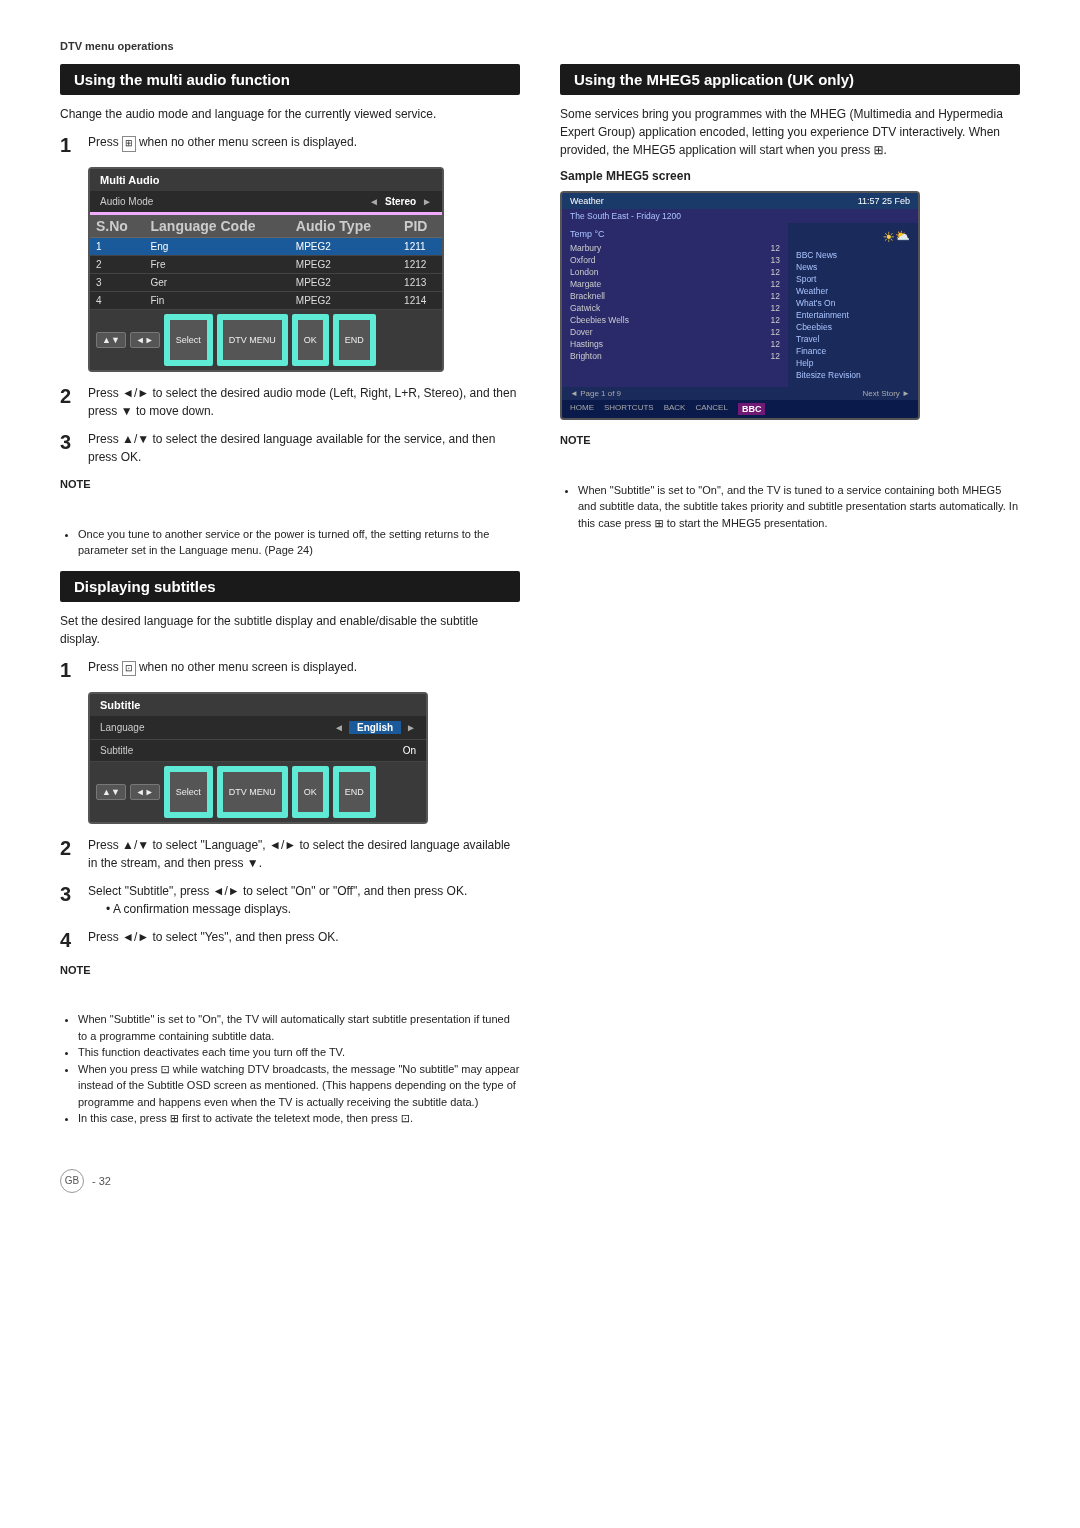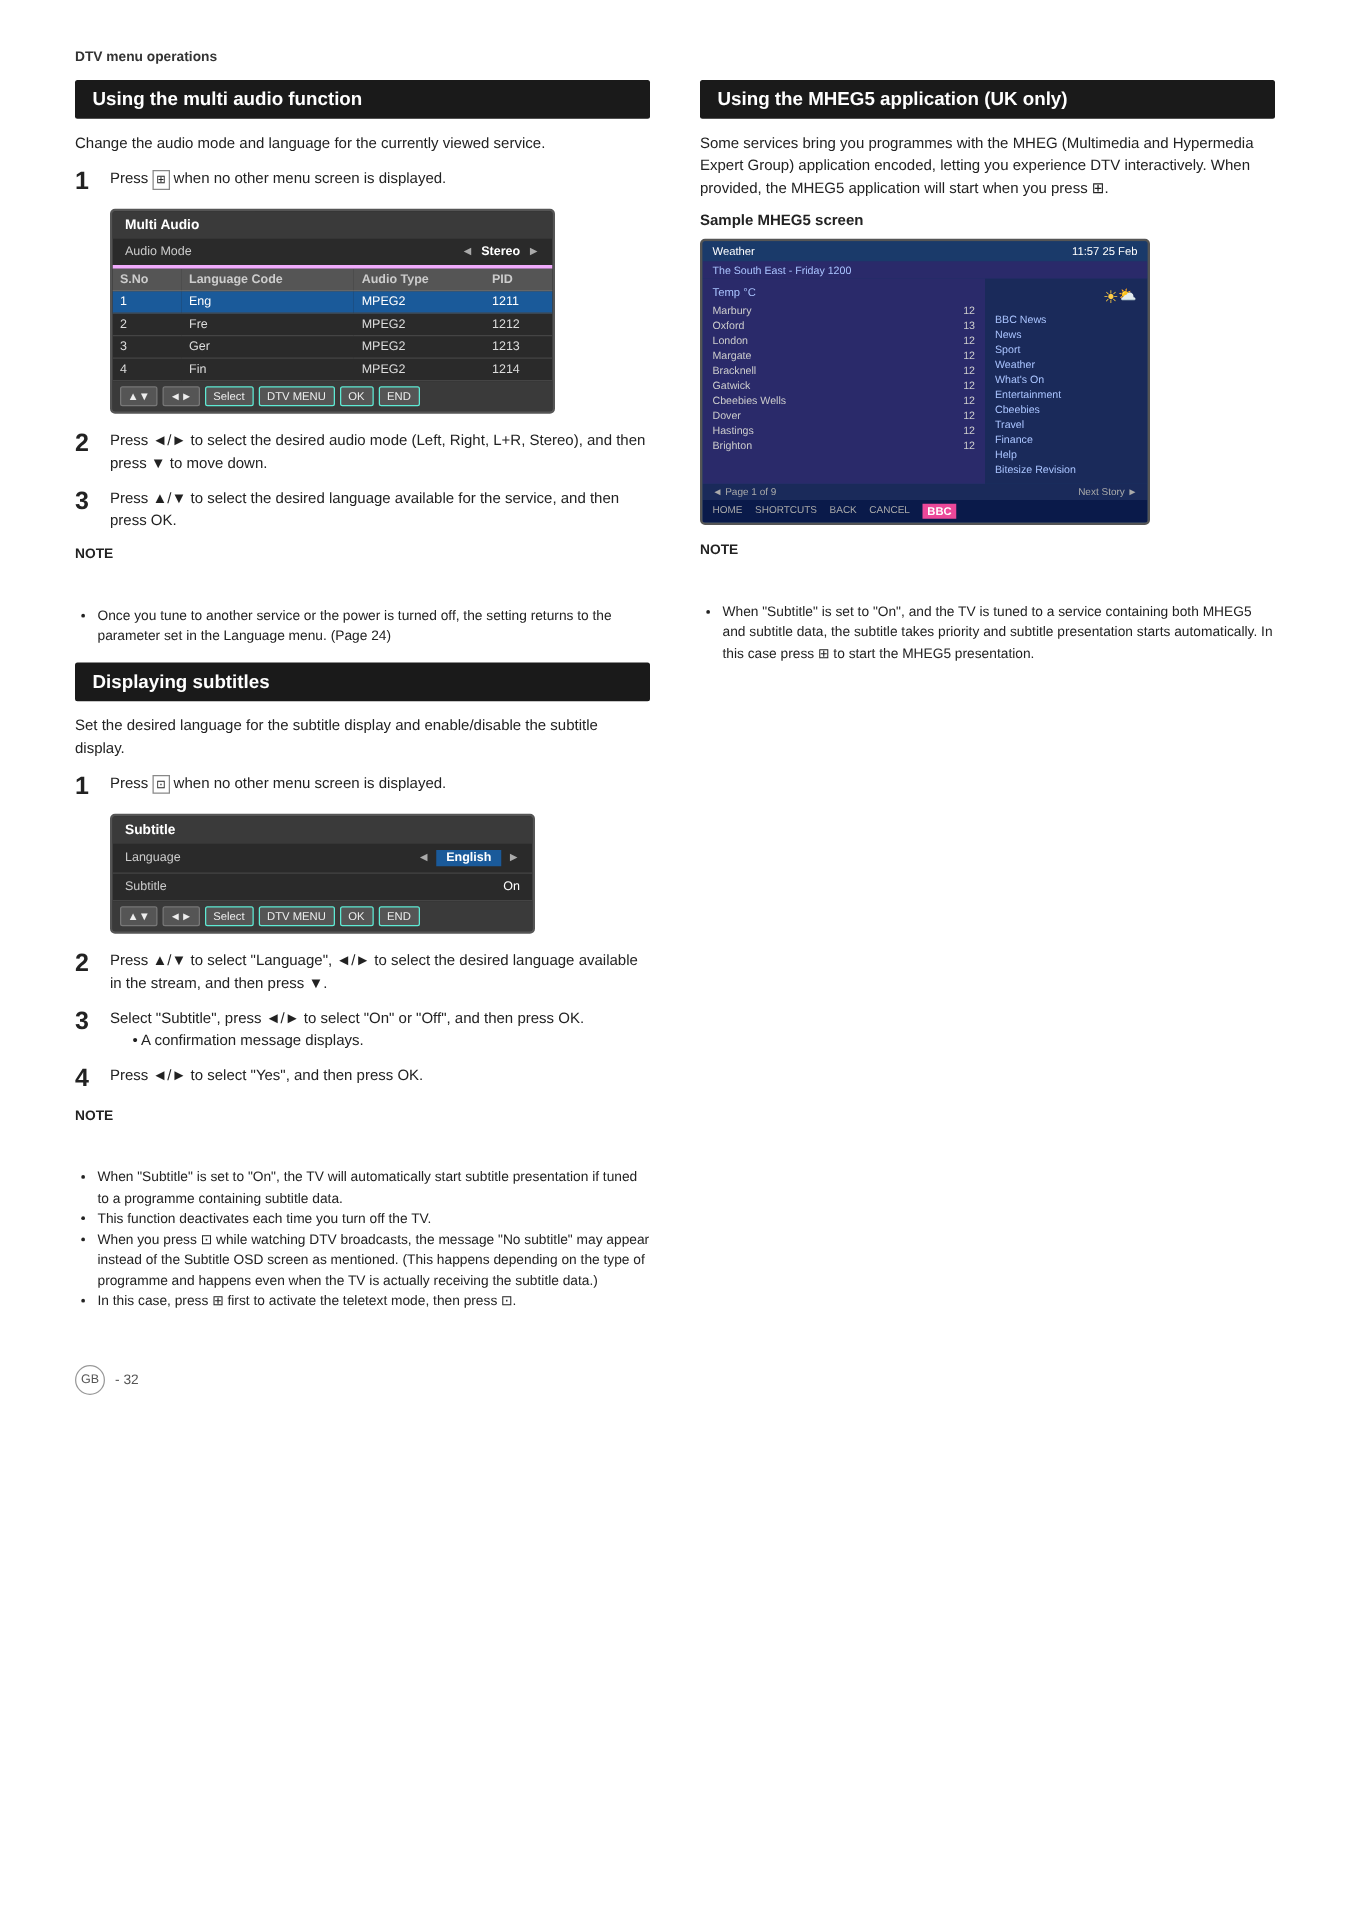--- a/index.html
+++ b/index.html
@@ -90,21 +90,21 @@
     }
 
     .ui-table {
       width: 100%;
       border-collapse: collapse;
     }
 
     .ui-table thead th {
       background: #555;
       color: #ccc;
-      font-size: 10px;
+      font-size: 14px;
       padding: 3px 6px;
       text-align: left;
       border-bottom: 1px solid #666;
     }
 
     .ui-table tbody tr td {
       color: #ddd;
       font-size: 10px;
       padding: 3px 6px;
       border-bottom: 1px solid #444;
@@ -148,23 +148,23 @@
       display: flex;
       gap: 4px;
       padding: 4px 6px;
       align-items: center;
     }
 
     .footer-btn {
       background: #555;
       color: #eee;
       font-size: 9px;
-      padding: 2px 6px;
+      padding: 15px 6px;
       border-radius: 2px;
-      border: 1px solid #5eead4;
+      border: 6px solid #5eead4;
     }
 
     .footer-arrow {
       background: #555;
       color: #eee;
       font-size: 9px;
       padding: 2px 5px;
       border-radius: 2px;
       border: 1px solid #777;
     }
@@ -578,21 +578,21 @@
       </div>
       <div style="background:#1a2a5a; color:#aaa; font-size:8px; padding:2px 8px; display:flex; justify-content:space-between;">
         <span>◄ Page 1 of 9</span>
         <span>Next Story ►</span>
       </div>
       <div class="mheg-footer">
         <span style="color:#aaa;">HOME</span>
         <span style="color:#aaa;">SHORTCUTS</span>
         <span style="color:#aaa;">BACK</span>
         <span style="color:#aaa;">CANCEL</span>
-        <span style="background:#ec4899; color:#fff; padding:1px 4px; font-weight:bold; font-size:9px;">BBC</span>
+        <span style="background:#701a75; color:#fff; padding:1px 4px; font-weight:bold; font-size:9px;">BBC</span>
       </div>
     </div>
 
     <div class="note-block">
       <div class="note-title">NOTE</div>
       <ul>
         <li>When "Subtitle" is set to "On", and the TV is tuned to a service containing both MHEG5 and subtitle data, the subtitle takes priority and subtitle presentation starts automatically. In this case press ⊞ to start the MHEG5 presentation.</li>
       </ul>
     </div>
 

